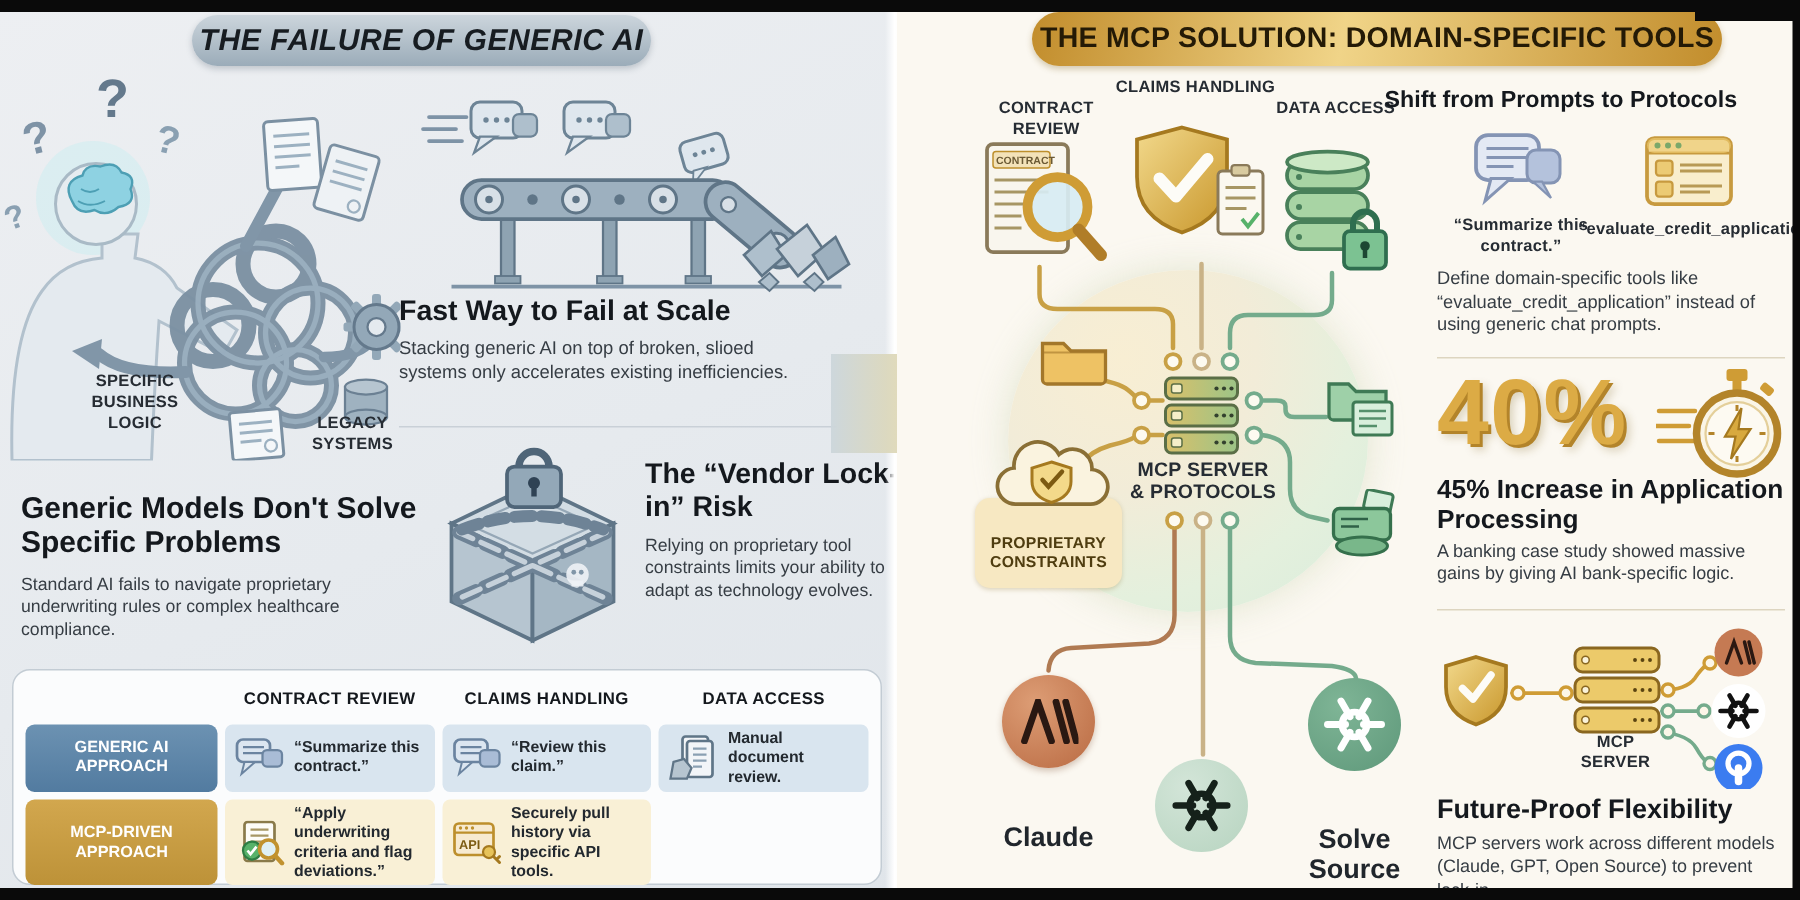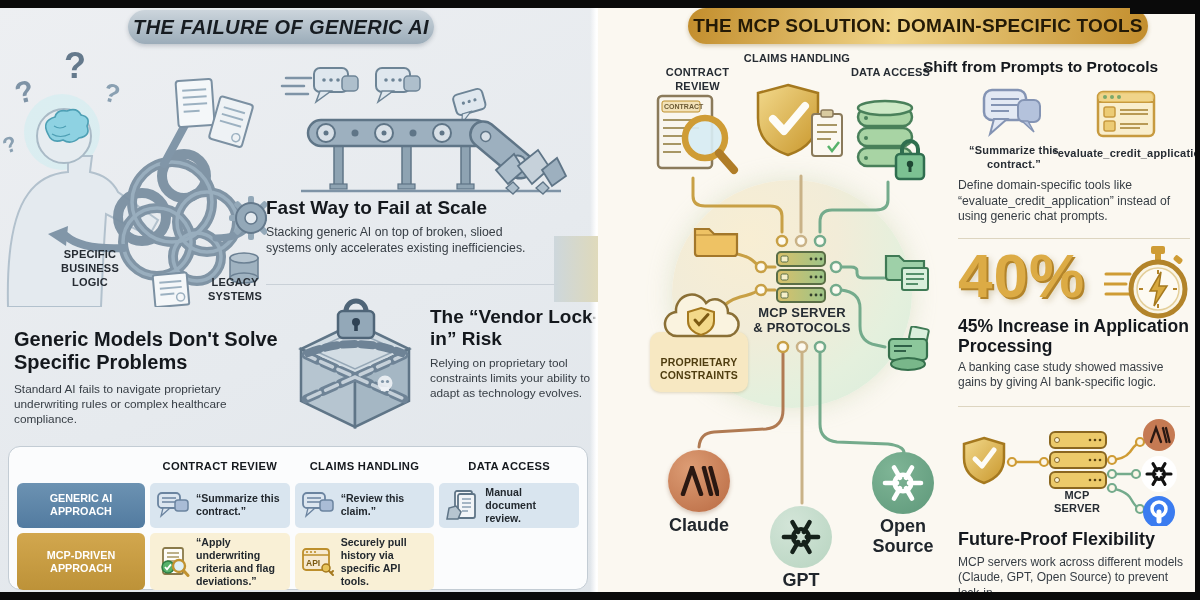--- a/index.html
+++ b/index.html
@@ -17,21 +17,21 @@
   .pill-left{background:linear-gradient(180deg,#ccd5dc,#9bacb9);color:#171c21;
     font-size:20px;letter-spacing:.4px;box-shadow:0 2px 4px rgba(60,75,90,.25);}
   .pill-right{background:linear-gradient(100deg,#c28d2c,#f0d488 45%,#c28d2c);color:#241a06;
     font-size:19px;letter-spacing:.2px;box-shadow:0 2px 4px rgba(120,90,20,.3);}
   .h{font-weight:800;color:#14181d;line-height:1.16;}
   .body-txt{color:#363d44;font-weight:500;line-height:1.28;}
   .lbl{font-weight:800;color:#262c33;text-align:center;letter-spacing:.2px;line-height:1.25;}
   .hr{height:1px;background:#c9d0d7;}
   .hr-r{height:1px;background:#ddd5c0;}
   .circle{border-radius:50%;display:flex;align-items:center;justify-content:center;}
-  .model-lbl{font-weight:700;color:#20262c;text-align:center;line-height:1.1;font-size:18px;}
+  .model-lbl{font-weight:700;color:#20262c;text-align:center;line-height:1.1;font-size:18px;margin-top:33px;}
   
   .tbl{background:#fbfcfd;border:1.5px solid #c3ccd4;border-radius:12px;padding:7px 8px;
     display:grid;grid-template-columns:128px 1fr 1fr 1fr;grid-template-rows:24px 1fr 1fr;
     gap:5px;box-sizing:border-box;}
   .tbl-h{display:flex;align-items:center;justify-content:center;font-size:11.2px;
     font-weight:800;color:#14181d;letter-spacing:.3px;}
   .tbl-lab{border-radius:6px;color:#fff;font-size:10.8px;font-weight:800;display:flex;
     align-items:center;justify-content:center;text-align:center;line-height:1.2;padding:4px;}
   .lab-blue{background:linear-gradient(180deg,#6c92b2,#527ba0);}
   .lab-gold{background:linear-gradient(180deg,#d2a74e,#bd9238);}
@@ -443,21 +443,21 @@
       </svg>
   </div>
   <div class="abs model-lbl" style="left:770px;top:571px;width:62px;">GPT</div>
 
   <div class="abs circle" style="left:872px;top:452px;width:62px;height:62px;
        background:radial-gradient(circle at 35% 30%,#7fb596,#5e987a);">
     <svg width="42" height="42" viewBox="-14 -14 28 28" style="color:#ffffff">
         <use href="#knot"></use>
       </svg>
   </div>
-  <div class="abs model-lbl" style="left:862px;top:517px;width:82px;">Open Source</div>
+  <div class="abs model-lbl" style="left:862px;top:517px;width:82px;">Solve Source</div>
 
   <div class="abs h" style="left:923px;top:58px;font-size:15.5px;white-space:nowrap;">Shift from Prompts to Protocols</div>
 
   <svg class="abs" style="left:982px;top:86px;" width="62" height="56" viewBox="0 0 62 56">
     <rect x="2" y="4" width="42" height="30" rx="8" fill="#e3e9f4" stroke="#8494b4" stroke-width="2.5"></rect>
     <path d="M9,13 h28 M9,19 h28 M9,25 h18" stroke="#8494b4" stroke-width="2"></path>
     <polygon points="12,33 8,48 25,33" fill="#e3e9f4" stroke="#8494b4" stroke-width="2"></polygon>
     <rect x="36" y="14" width="22" height="22" rx="6" fill="#b4c2dc" stroke="#8494b4" stroke-width="2"></rect>
     <polygon points="46,35 52,46 40,35" fill="#b4c2dc" stroke="#8494b4" stroke-width="1.5"></polygon>
   </svg>

